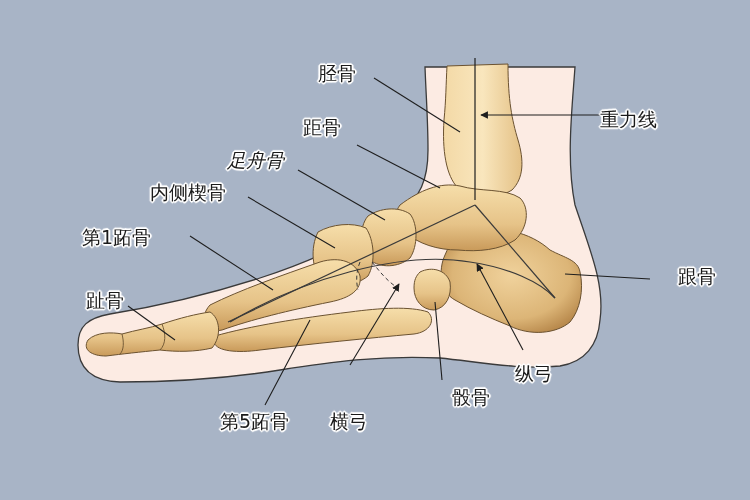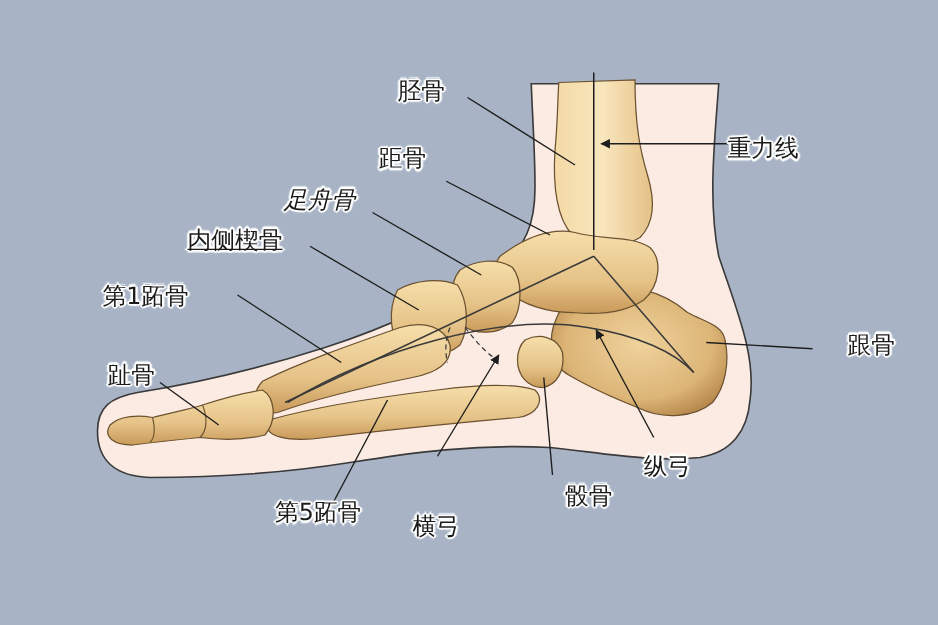--- a/index.html
+++ b/index.html
@@ -107,24 +107,24 @@
       <line x1="565" y1="274" x2="650" y2="279"></line>
       <line x1="265" y1="405" x2="310" y2="320"></line>
       <line x1="605" y1="115" x2="481" y2="115" marker-end="url(#arrow)"></line>
       <line x1="350" y1="365" x2="399" y2="284" marker-end="url(#arrow)"></line>
       <line x1="442" y1="380" x2="435" y2="302"></line>
       <line x1="523" y1="350" x2="477" y2="264" marker-end="url(#arrow)"></line>
     </g>
   </svg>
 
   <span class="label" style="left:318px; top:64px;text-align:center;">胫骨</span>
-  <span class="label" style="left:582px; top:110px;">重力线</span>
+  <span class="label" style="left:600px; top:110px;">重力线</span>
   <span class="label" style="left:303px; top:118px;">距骨</span>
   <span class="label" style="left:227px; top:151px;font-style:italic;">足舟骨</span>
-  <span class="label" style="left:150px; top:183px;text-decoration:underline;">内侧楔骨</span>
+  <span class="label" style="left:150px; top:183px;">内侧楔骨</span>
   <span class="label" style="left:82px; top:228px;">第1跖骨</span>
   <span class="label" style="left:86px; top:291px;">趾骨</span>
   <span class="label" style="left:678px; top:267px;">跟骨</span>
-  <span class="label" style="left:220px; top:401px;">第5跖骨</span>
+  <span class="label" style="left:220px; top:412px;">第5跖骨</span>
   <span class="label" style="left:330px; top:375px;margin-top:37px;">横弓</span>
   <span class="label" style="left:420px; top:388px;margin-left:32px;">骰骨</span>
   <span class="label" style="left:515px; top:364px;">纵弓</span>
 </div>
 
 </body></html>

